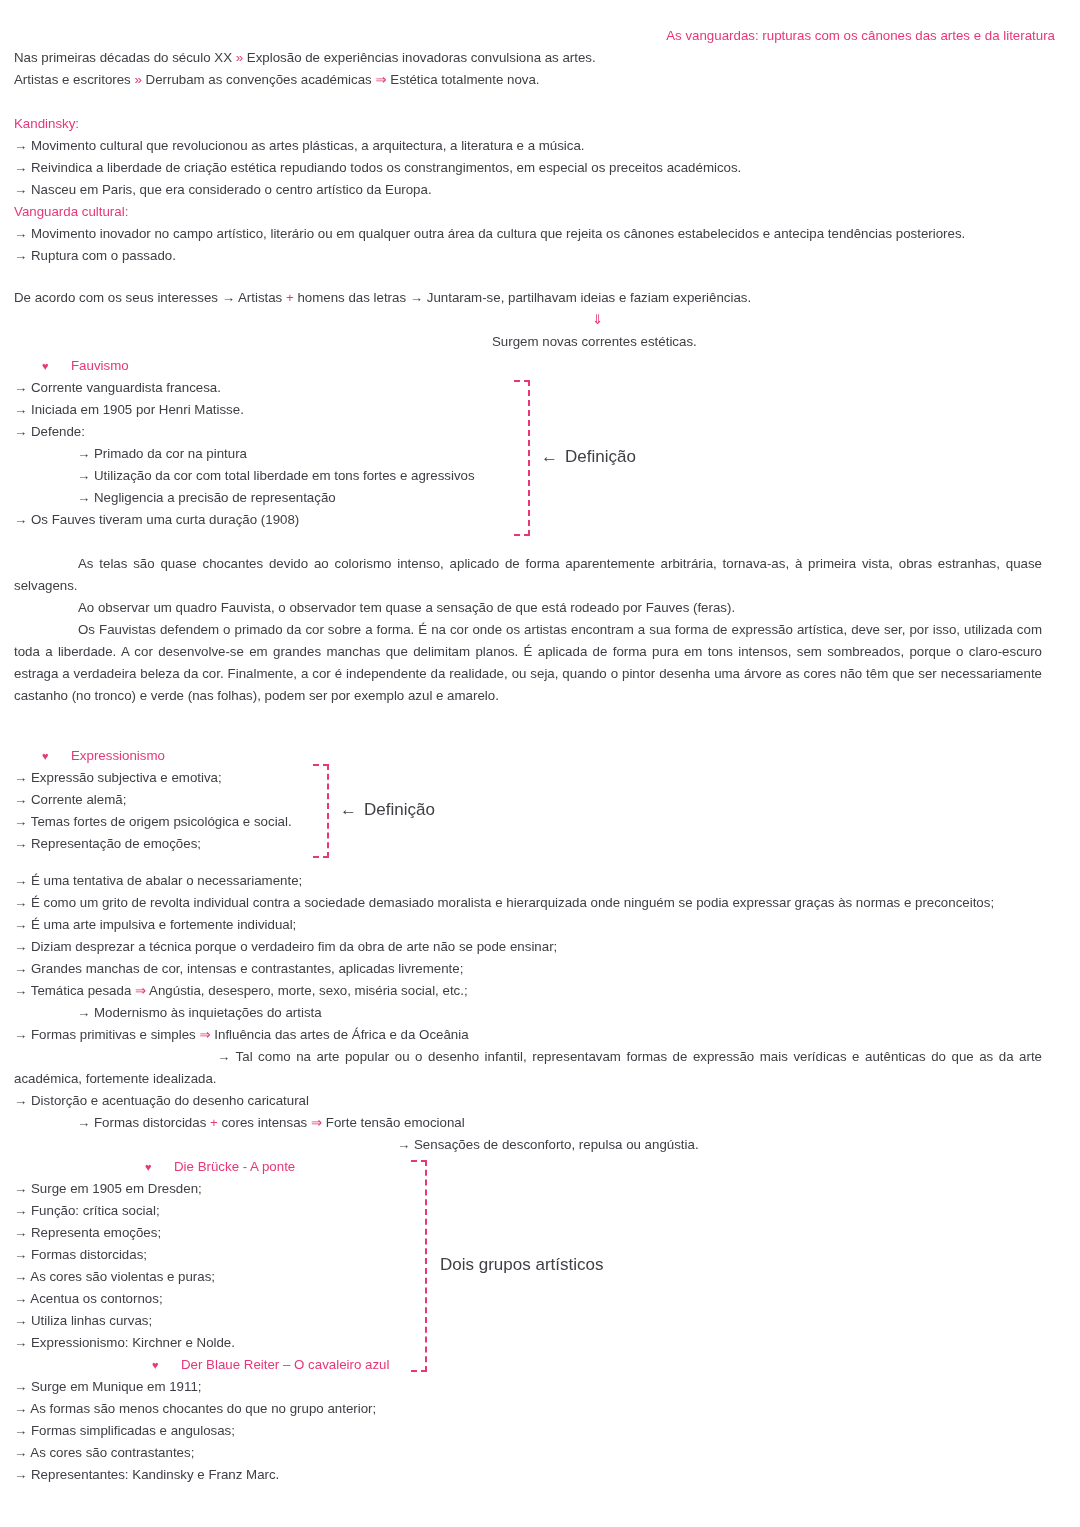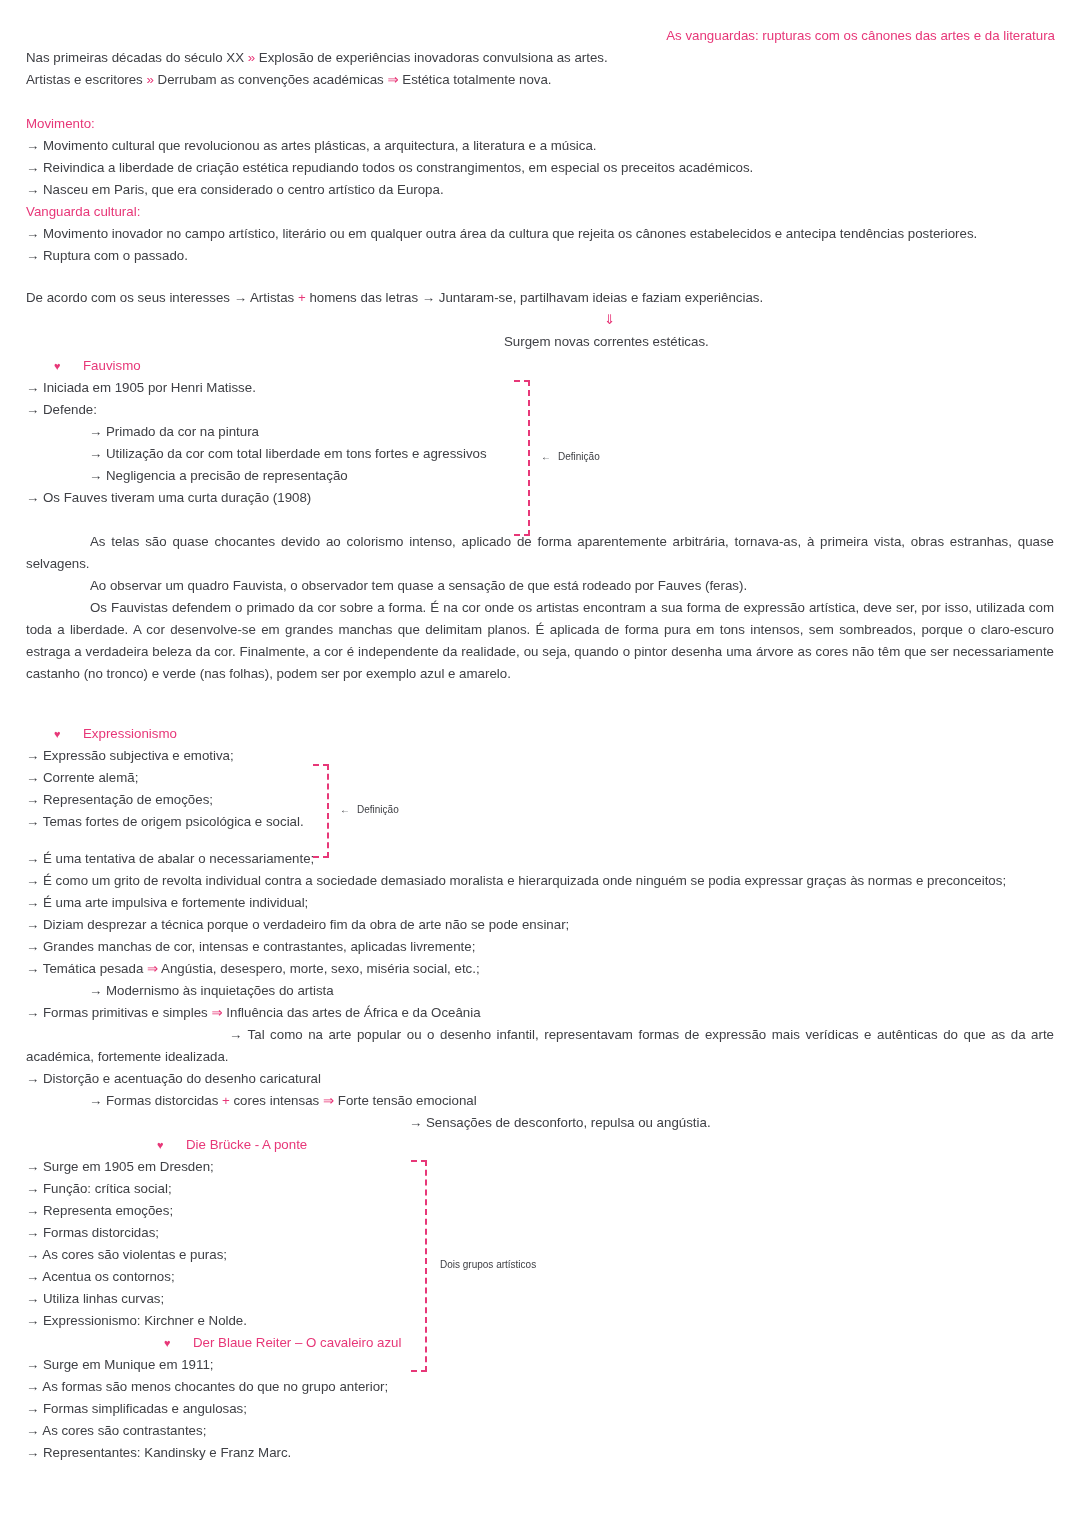--- a/index.html
+++ b/index.html
@@ -14,89 +14,90 @@
     color: var(--text, #3f4045);
   }
   .header-title {
     position: absolute;
     top: 28px;
     right: 25px;
     font-size: 13.3px;
     line-height: 16px;
     color: var(--accent, #e73778);
   }
-  .notes-body { position: absolute; top: 47px; left: 26px; width: 1043px; }
+  .notes-body { position: absolute; top: 47px; left: 14px; width: 1043px; }
   .line, .para, .heading { font-size: 13.3px; line-height: 22px; }
   .line { white-space: nowrap; }
   .para { text-align: justify; padding-right: 15px; }
   .heading { color: var(--accent, #e73778); }
   .heart { color: var(--accent, #e73778); display: inline-block; width: 29px; font-size: 11px; }
   .accent { color: var(--accent, #e73778); }
   .spacer { width: 100%; }
   .bracket {
     position: absolute;
     width: 14px;
     border-top: 2px dashed var(--accent, #e73778);
     border-right: 2px dashed var(--accent, #e73778);
     border-bottom: 2px dashed var(--accent, #e73778);
   }
   .bracket-fauvismo { left: 514px; top: 380px; height: 152px; }
   .bracket-expressionismo { left: 313px; top: 764px; height: 90px; }
   .bracket-groups { left: 411px; top: 1160px; height: 208px; }
   .annot {
     position: absolute;
-    font-size: 10px;
+    font-size: 17px;
     line-height: 15px;
     white-space: nowrap;
     color: var(--text, #3f4045);
   }
   .annot-arrow { margin-right: 7px; }
   .annot-fauvismo { left: 541px; top: 449px; }
   .annot-expressionismo { left: 340px; top: 802px; }
   .annot-groups { left: 440px; top: 1257px; }
 </style>
 </head>
 <body>
 
 <div class="page">
   <div class="header-title">As vanguardas: rupturas com os cânones das artes e da literatura</div>
 
   <div class="notes-body">
       <div class="line">Nas primeiras décadas do século XX <span class="accent">»</span> Explosão de experiências inovadoras convulsiona as artes.</div>
       <div class="line">Artistas e escritores <span class="accent">»</span> Derrubam as convenções académicas <span class="accent">⇒</span> Estética totalmente nova.</div>
       <div class="spacer" style="height: 22px;"></div>
-      <div class="heading"><span>Movimento:</span></div>
+      <div class="heading"><span>Kandinsky:</span></div>
       <div class="line">→ Movimento cultural que revolucionou as artes plásticas, a arquitectura, a literatura e a música.</div>
       <div class="line">→ Reivindica a liberdade de criação estética repudiando todos os constrangimentos, em especial os preceitos académicos.</div>
       <div class="line">→ Nasceu em Paris, que era considerado o centro artístico da Europa.</div>
       <div class="heading"><span>Vanguarda cultural:</span></div>
       <div class="line">→ Movimento inovador no campo artístico, literário ou em qualquer outra área da cultura que rejeita os cânones estabelecidos e antecipa tendências posteriores.</div>
       <div class="line">→ Ruptura com o passado.</div>
       <div class="spacer" style="height: 20px;"></div>
       <div class="line">De acordo com os seus interesses → Artistas <span class="accent">+</span> homens das letras → Juntaram-se, partilhavam ideias e faziam experiências.</div>
       <div class="line" style="margin-left: 578px;"><span class="accent">⇓</span></div>
       <div class="line" style="margin-left: 478px;">Surgem novas correntes estéticas.</div>
       <div class="spacer" style="height: 2px;"></div>
       <div class="heading" style="margin-left: 28px;"><span class="heart">♥</span><span>Fauvismo</span></div>
+      <div class="line">→ Corrente vanguardista francesa.</div>
       <div class="line">→ Iniciada em 1905 por Henri Matisse.</div>
       <div class="line">→ Defende:</div>
       <div class="line" style="margin-left: 63px;">→ Primado da cor na pintura</div>
       <div class="line" style="margin-left: 63px;">→ Utilização da cor com total liberdade em tons fortes e agressivos</div>
       <div class="line" style="margin-left: 63px;">→ Negligencia a precisão de representação</div>
       <div class="line">→ Os Fauves tiveram uma curta duração (1908)</div>
       <div class="spacer" style="height: 22px;"></div>
       <div class="para" style="text-indent: 64px;">As telas são quase chocantes devido ao colorismo intenso, aplicado de forma aparentemente arbitrária, tornava-as, à primeira vista, obras estranhas, quase selvagens.</div>
       <div class="para" style="text-indent: 64px;">Ao observar um quadro Fauvista, o observador tem quase a sensação de que está rodeado por Fauves (feras).</div>
       <div class="para" style="text-indent: 64px;">Os Fauvistas defendem o primado da cor sobre a forma. É na cor onde os artistas encontram a sua forma de expressão artística, deve ser, por isso, utilizada com toda a liberdade. A cor desenvolve-se em grandes manchas que delimitam planos. É aplicada de forma pura em tons intensos, sem sombreados, porque o claro-escuro estraga a verdadeira beleza da cor. Finalmente, a cor é independente da realidade, ou seja, quando o pintor desenha uma árvore as cores não têm que ser necessariamente castanho (no tronco) e verde (nas folhas), podem ser por exemplo azul e amarelo.</div>
       <div class="spacer" style="height: 38px;"></div>
       <div class="heading" style="margin-left: 28px;"><span class="heart">♥</span><span>Expressionismo</span></div>
       <div class="line">→ Expressão subjectiva e emotiva;</div>
       <div class="line">→ Corrente alemã;</div>
+      <div class="line">→ Temas fortes de origem psicológica e social.</div>
       <div class="line">→ Representação de emoções;</div>
-      <div class="line">→ Temas fortes de origem psicológica e social.</div>
       <div class="spacer" style="height: 15px;"></div>
       <div class="line">→ É uma tentativa de abalar o necessariamente;</div>
       <div class="line">→ É como um grito de revolta individual contra a sociedade demasiado moralista e hierarquizada onde ninguém se podia expressar graças às normas e preconceitos;</div>
       <div class="line">→ É uma arte impulsiva e fortemente individual;</div>
       <div class="line">→ Diziam desprezar a técnica porque o verdadeiro fim da obra de arte não se pode ensinar;</div>
       <div class="line">→ Grandes manchas de cor, intensas e contrastantes, aplicadas livremente;</div>
       <div class="line">→ Temática pesada <span class="accent">⇒</span> Angústia, desespero, morte, sexo, miséria social, etc.;</div>
       <div class="line" style="margin-left: 63px;">→ Modernismo às inquietações do artista</div>
       <div class="line">→ Formas primitivas e simples <span class="accent">⇒</span> Influência das artes de África e da Oceânia</div>
       <div class="para" style="text-indent: 203px;">→ Tal como na arte popular ou o desenho infantil, representavam formas de expressão mais verídicas e autênticas do que as da arte académica, fortemente idealizada.</div>

